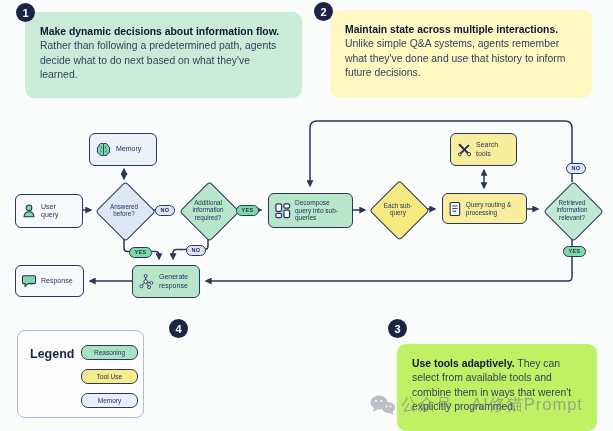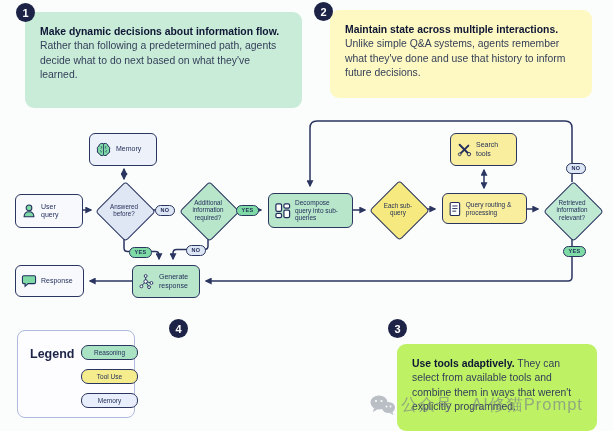--- a/index.html
+++ b/index.html
@@ -29,21 +29,21 @@
   .diamond .shape{position:absolute;left:8.5px;top:8.5px;width:41px;height:41px;transform:rotate(45deg);
                   border:1.3px solid #2a3560;border-radius:4px;}
   .diamond .lbl{position:relative;z-index:2;font-size:6.3px;line-height:1.15;color:#1f2a55;text-align:center;}
 
   .pill{position:absolute;border:1px solid #2a3560;border-radius:6px;padding:1.5px 4.5px;font-size:5.5px;
         font-weight:bold;color:#1f2a55;letter-spacing:.3px;z-index:3;line-height:1;}
   .pill-yes{background:#7edba6;}
   .pill-no{background:#dde6f5;}
 
   
-  .legend{position:absolute;left:17px;top:330px;width:118px;height:88px;border:1px solid #aebadd;
+  .legend{position:absolute;left:17px;top:330px;width:127px;height:88px;border:1px solid #aebadd;
           border-radius:8px;background:#fdfdff;box-sizing:border-box;z-index:2;}
   .legend-title{position:absolute;left:12px;top:16px;font-size:12.5px;font-weight:bold;color:#1c2347;}
   .legend-pill{position:absolute;left:63px;width:57px;height:15px;border:1.1px solid #2a3560;border-radius:7px;
                display:flex;align-items:center;justify-content:center;font-size:6.5px;color:#1f2a55;box-sizing:border-box;}
 
   
   .edges{position:absolute;left:0;top:0;z-index:1;}
 
   
   .watermark{position:absolute;left:369px;top:394px;display:flex;align-items:center;gap:5px;z-index:5;}
@@ -70,21 +70,21 @@
       <path d="M353,210 H365" marker-end="url(#arr)"></path>
       <path d="M425,209 H435" marker-end="url(#arr)"></path>
       <path d="M484,170 V188" marker-start="url(#arr)" marker-end="url(#arr)"></path>
       <path d="M527,209 H538" marker-end="url(#arr)"></path>
       <path d="M572,182 V128 Q572,121 565,121 H317 Q310,121 310,128 V186" marker-end="url(#arr)"></path>
       <path d="M572,238 V277 Q572,281 568,281 H206" marker-end="url(#arr)"></path>
       <path d="M132,281 H90" marker-end="url(#arr)"></path>
     </g>
   </svg>
 
-  <div class="callout callout-green" style="left:25px;top:12px;width:277px;height:96px;">
+  <div class="callout callout-green" style="left:25px;top:12px;width:277px;height:86px;">
     <p><b>Make dynamic decisions about information flow.</b>
        <span>Rather than following a predetermined path, agents decide what to do next based on what they've learned.</span></p>
   </div>
   <div class="badge" style="left:16px;top:3px;">1</div>
 
   <div class="callout callout-blue" style="left:330px;top:10px;width:262px;height:88px;">
     <p><b>Maintain state across multiple interactions.</b>
        <span>Unlike simple Q&amp;A systems, agents remember what they've done and use that history to inform future decisions.</span></p>
   </div>
   <div class="badge" style="left:314px;top:2px;">2</div>

